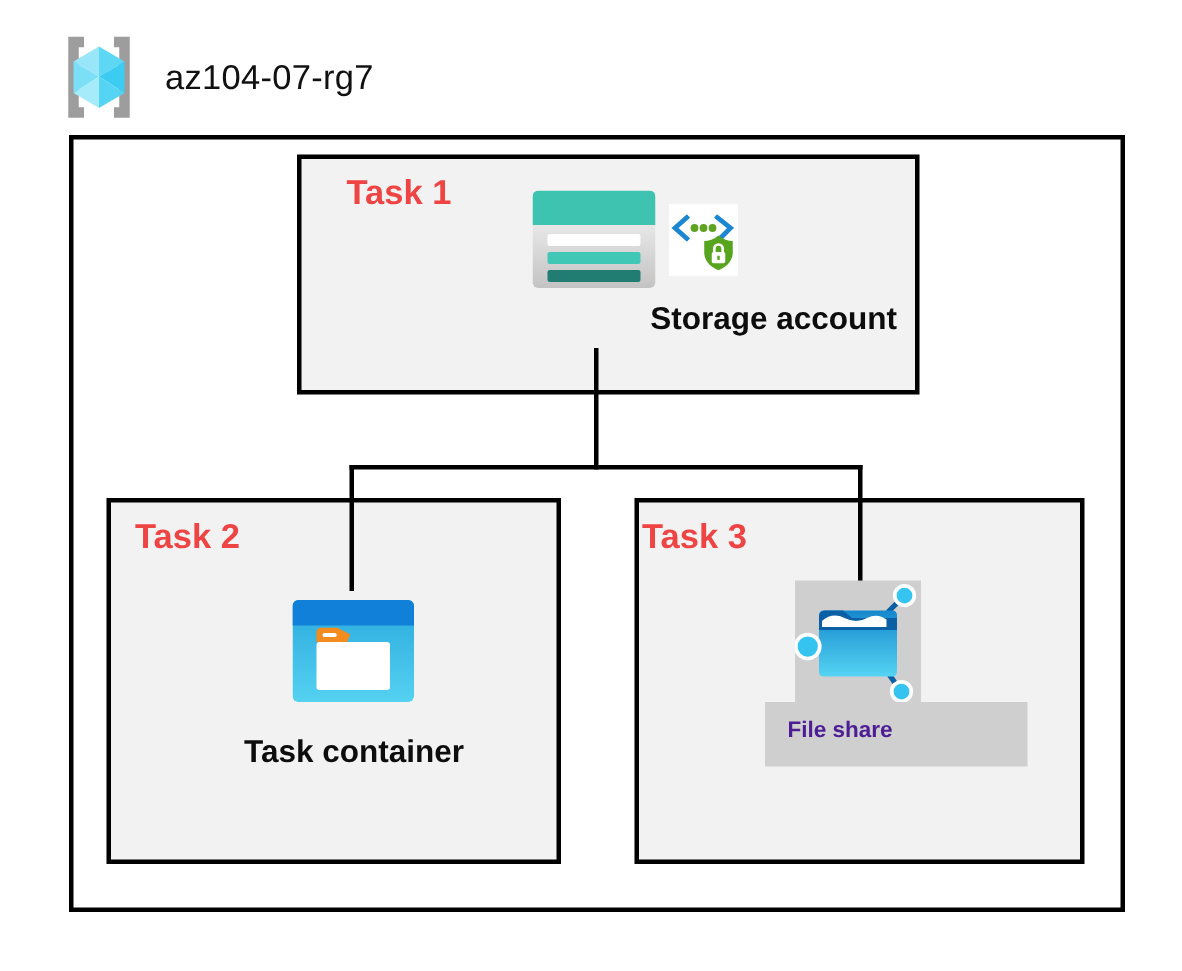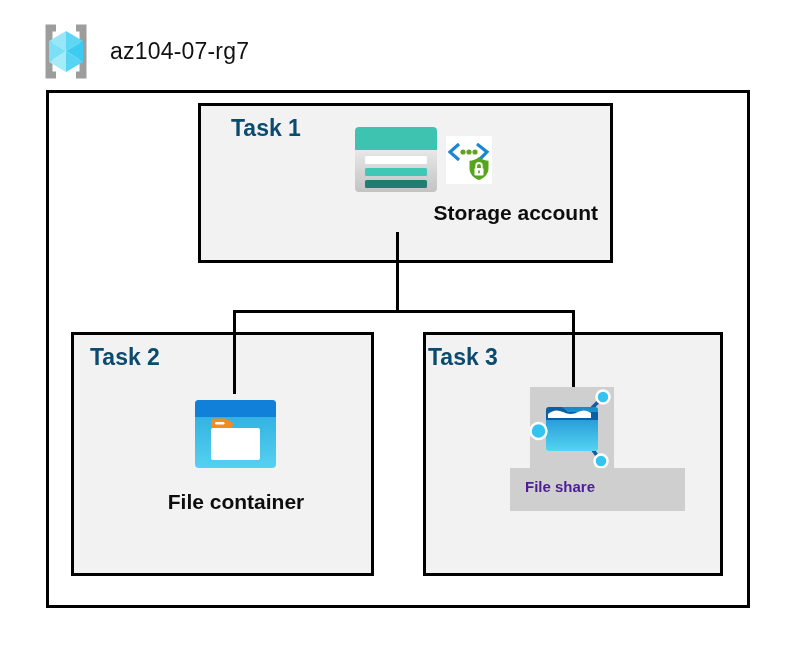--- a/index.html
+++ b/index.html
@@ -12,21 +12,21 @@
   
   .rg-icon{left:37px;top:23px;width:58px;height:58px;}
   .rg-title{left:110px;top:38px;font-size:23px;font-weight:normal;color:#111;letter-spacing:.2px;}
   
   .outer-box{left:46px;top:90px;width:698px;height:512px;border:3px solid #000;background:#fff;}
   
   .task-box{border:3px solid #000;background:#f2f2f2;box-sizing:border-box;}
   .task1{left:198px;top:103px;width:415px;height:160px;}
   .task2{left:71px;top:332px;width:303px;height:244px;}
   .task3{left:423px;top:332px;width:300px;height:244px;}
-  .task-label{font-size:23px;font-weight:bold;color:#0c4a6e;}
+  .task-label{font-size:23px;font-weight:bold;color:#ef4444;}
   .task1-label{left:231px;top:115px;}
   .task2-label{left:90px;top:344px;}
   .task3-label{left:428px;top:344px;text-align:right;}
   
   .line{background:#000;}
   .line-storage-down{left:396px;top:232px;width:3px;height:81px;}
   .line-bus{left:233px;top:310px;width:342px;height:3px;}
   .line-blob-down{left:233px;top:310px;width:3px;height:84px;}
   .line-file-down{left:572px;top:310px;width:3px;height:80px;}
   
@@ -113,21 +113,21 @@
           <stop offset="1" stop-color="#55D1F1"></stop>
       </linearGradient>
     </defs>
     <rect width="81" height="68" rx="4" fill="url(#bcBody)"></rect>
     <path d="M4 0 h73 a4 4 0 0 1 4 4 v13 H0 V4 a4 4 0 0 1 4 -4 z" fill="#1080D8"></path>
     <path d="M16 28 V21.5 a3 3 0 0 1 3 -3 H30 l8.5 4.5 -2 5 z" fill="#F28C1E"></path>
     <rect x="16" y="28" width="49" height="32" rx="2" fill="#ffffff"></rect>
     <rect x="20" y="22" width="9.5" height="2.6" rx="1.3" fill="#ffffff"></rect>
   </svg>
 </div>
-<div class="abs blob-label">File container</div>
+<div class="abs blob-label">Task container</div>
 
 <div class="abs fileshare-bg"></div>
 <div class="abs fileshare-band"></div>
 <div class="abs fileshare-icon">
   <svg viewBox="0 0 84 81" width="84" height="81" aria-hidden="true">
     <defs>
       <linearGradient id="fsBody" x1="0" y1="0" x2="0" y2="1">
         <stop offset="0" stop-color="#1588CC"></stop>
           <stop offset="1" stop-color="#55D4F3"></stop>
       </linearGradient>

